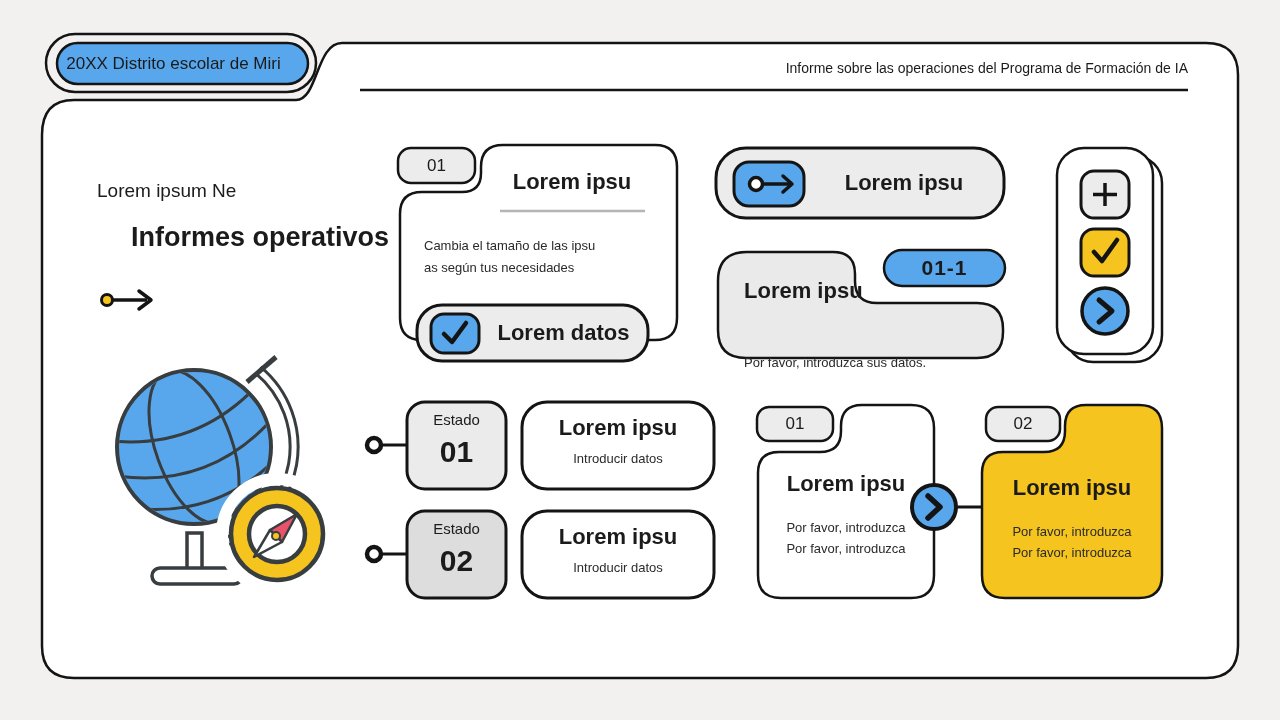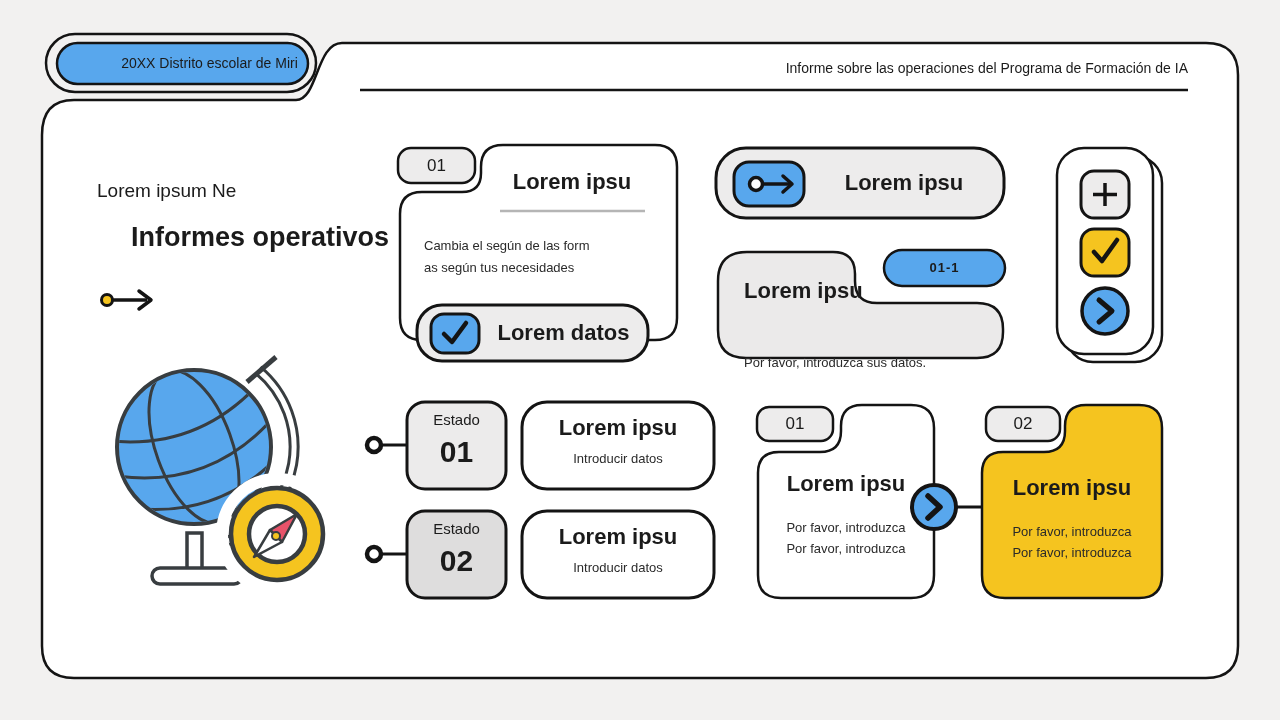--- a/index.html
+++ b/index.html
@@ -116,36 +116,36 @@
 
   <rect x="986" y="407" width="74" height="34" rx="12" fill="#EDECEC" stroke="#141414" stroke-width="2.5"></rect>
   <path d="M982 473 Q982 452 1003 452 H1044 Q1065 452 1065 431 V426 Q1065 405 1086 405 H1139 Q1162 405 1162 428 V575 Q1162 598 1139 598 H1005 Q982 598 982 575 Z" fill="#F5C41F" stroke="#141414" stroke-width="2.5"></path>
 
   <g>
     <circle cx="934" cy="507" r="22" fill="#58A7ED" stroke="#141414" stroke-width="4"></circle>
     <path d="M928 496 L940 507 L928 518" fill="none" stroke="#141414" stroke-width="5.5" stroke-linecap="round" stroke-linejoin="round"></path>
   </g>
 </svg>
 
-<div class="t c clickable" style="left:57px;top:43px;width:233px;height:41px;font-size:14px;padding-left:36px;">20XX Distrito escolar de Miri</div>
+<div class="t c clickable" style="left:57px;top:43px;width:233px;height:41px;font-size:17px;">20XX Distrito escolar de Miri</div>
 
 <div class="t" style="left:636px;top:60px;width:552px;text-align:right;font-size:14px;">Informe sobre las operaciones del Programa de Formación de IA</div>
 
 <div class="t" style="left:97px;top:180px;font-size:19px;">Lorem ipsum Ne</div>
 <div class="t" style="left:95px;top:222px;font-size:27px;font-weight:700;margin-left:36px;">Informes operativos</div>
 
 <div class="t c tabnum" style="left:398px;top:148px;width:77px;height:35px;">01</div>
 <div class="t c title" style="left:472px;top:168px;width:200px;height:28px;">Lorem ipsu</div>
-<div class="t small" style="left:424px;top:239px;">Cambia el según de las form</div>
+<div class="t small" style="left:424px;top:239px;">Cambia el tamaño de las ipsu</div>
 <div class="t small" style="left:424px;top:261px;">as según tus necesidades</div>
 <div class="t c title clickable" style="left:417px;top:305px;width:231px;height:56px;padding-left:62px;box-sizing:border-box;">Lorem datos</div>
 
 <div class="t c title clickable" style="left:716px;top:148px;width:288px;height:70px;padding-left:88px;box-sizing:border-box;">Lorem ipsu</div>
 
-<div class="t c" style="left:884px;top:250px;width:121px;height:36px;font-size:13px;font-weight:700;letter-spacing:1px;">01-1</div>
+<div class="t c" style="left:884px;top:250px;width:121px;height:36px;font-size:21px;font-weight:700;letter-spacing:1px;">01-1</div>
 <div class="t title" style="left:744px;top:278px;">Lorem ipsu</div>
 <div class="t small" style="left:744px;top:320px;margin-top:36px;">Por favor, introduzca sus datos.</div>
 
 <div class="t c" style="left:407px;top:411px;width:99px;height:18px;font-size:15px;">Estado</div>
 <div class="t c" style="left:407px;top:432px;width:99px;height:40px;font-size:30px;font-weight:700;">01</div>
 <div class="t c title" style="left:522px;top:415px;width:192px;height:26px;">Lorem ipsu</div>
 <div class="t c small" style="left:522px;top:451px;width:192px;height:16px;">Introducir datos</div>
 
 <div class="t c" style="left:407px;top:520px;width:99px;height:18px;font-size:15px;">Estado</div>
 <div class="t c" style="left:407px;top:541px;width:99px;height:40px;font-size:30px;font-weight:700;">02</div>

